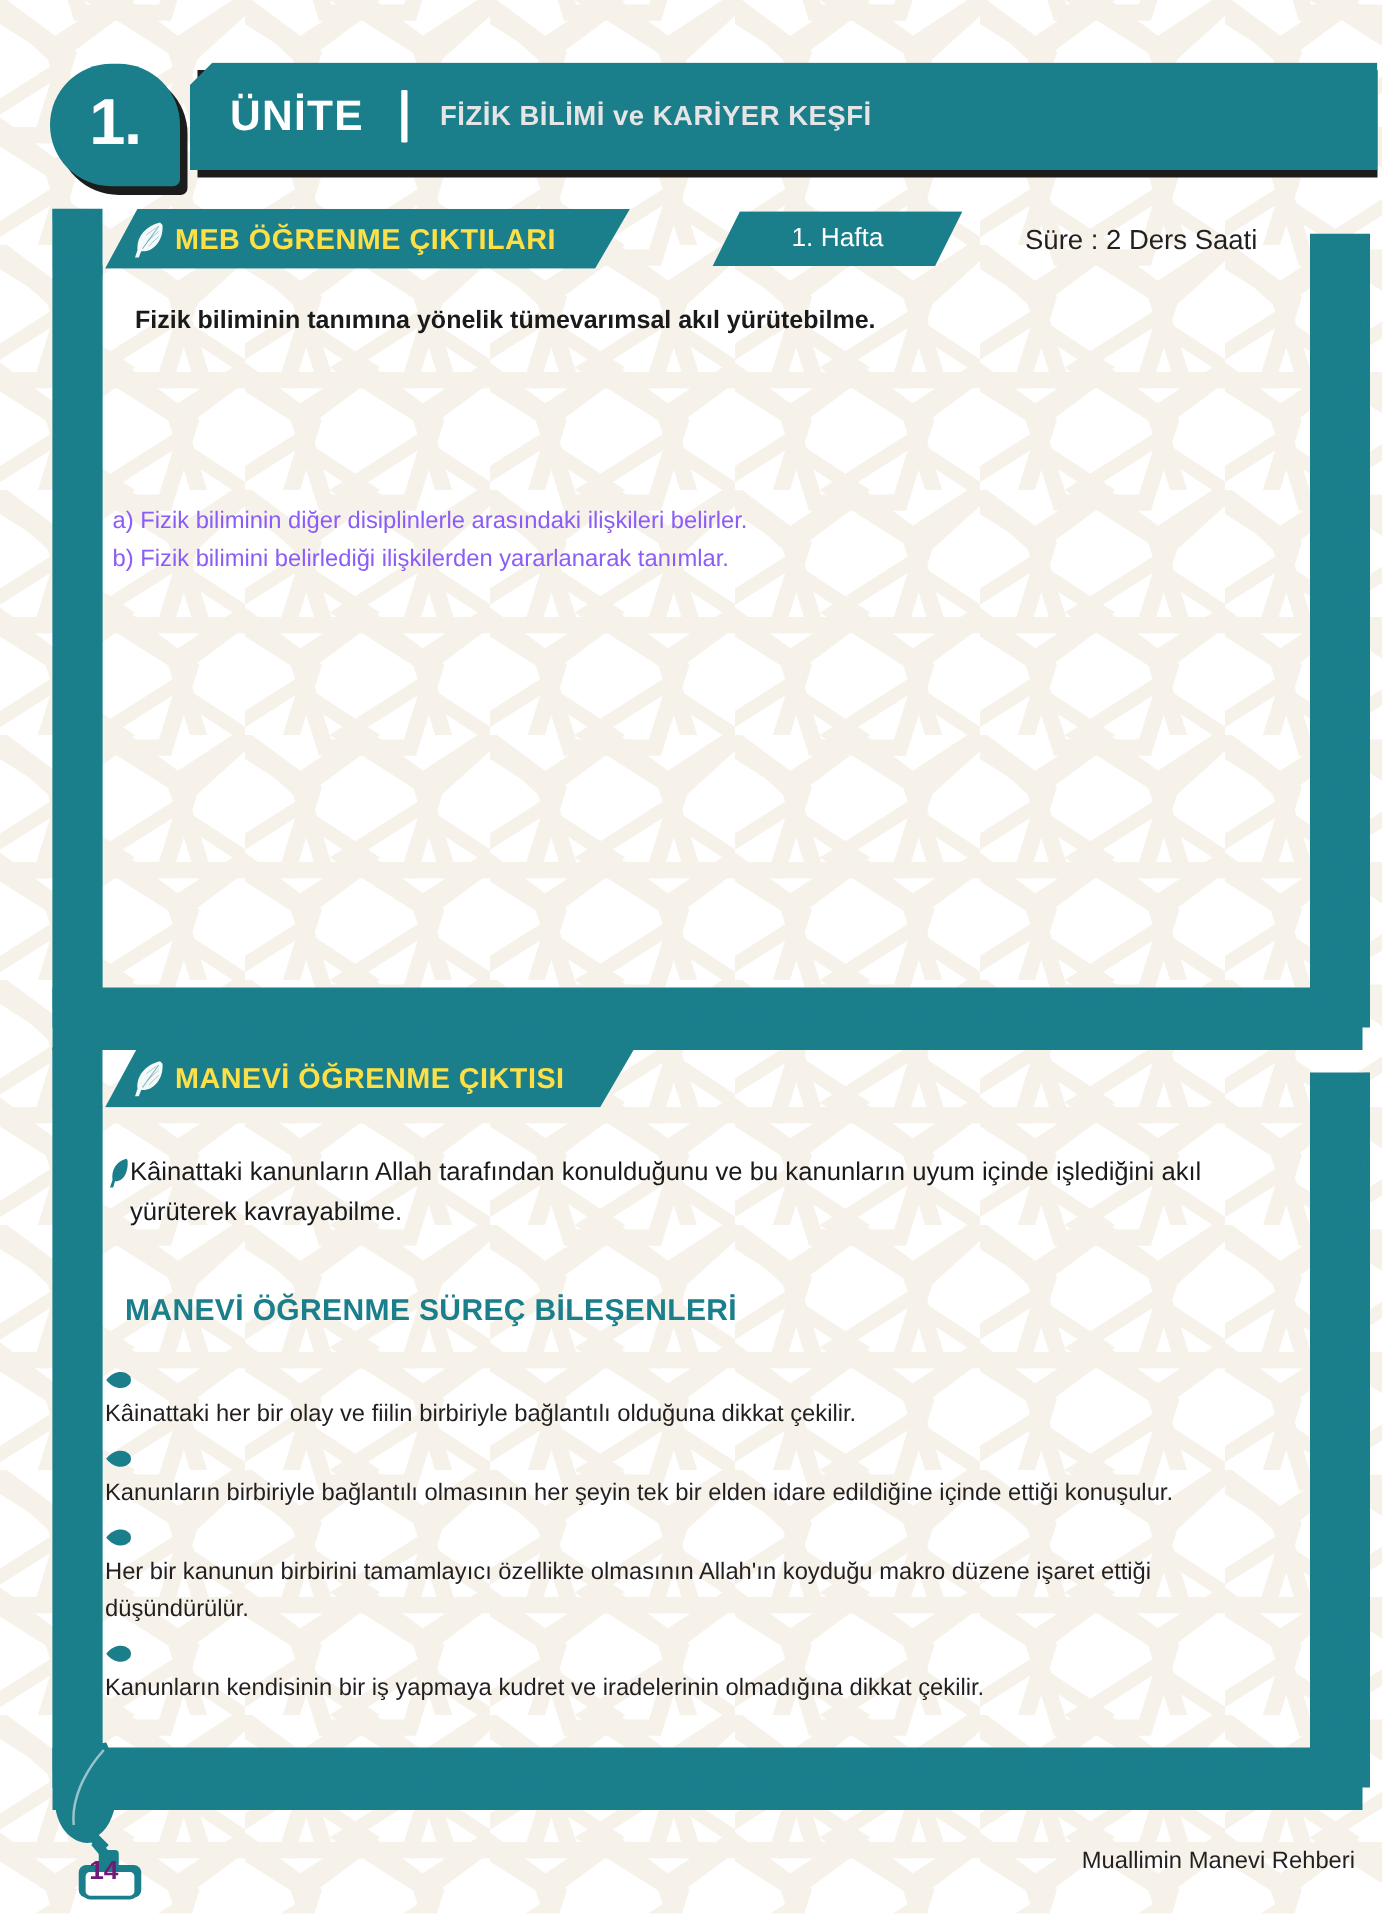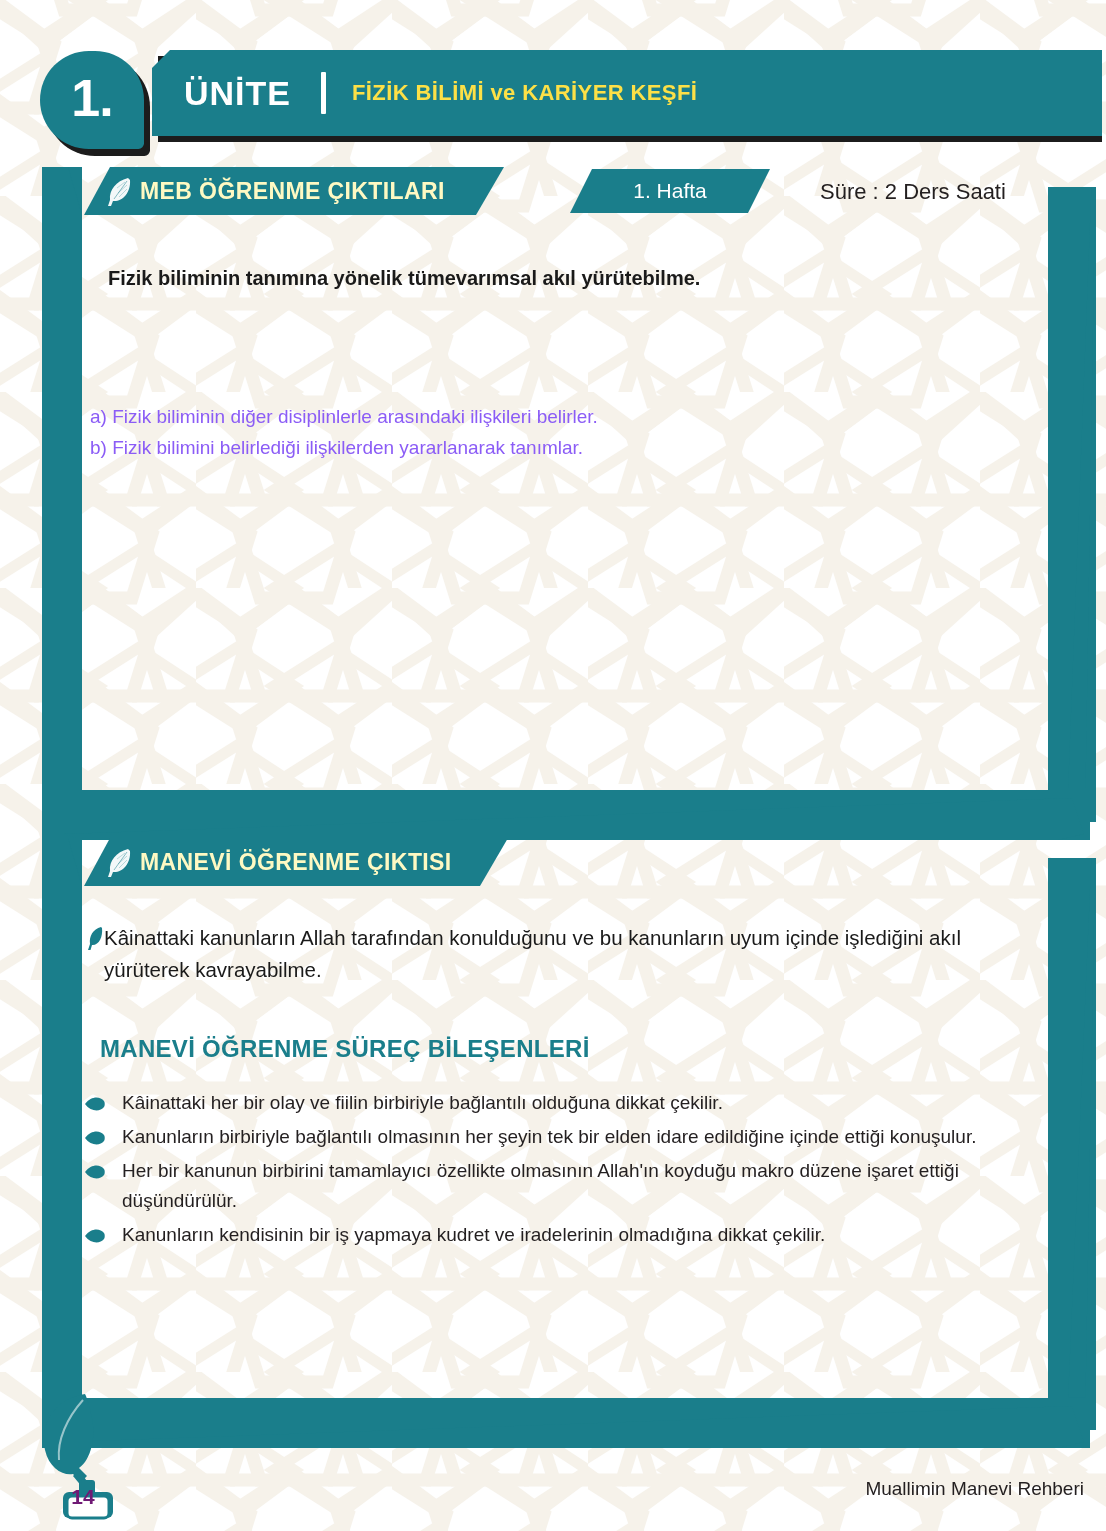--- a/index.html
+++ b/index.html
@@ -72,41 +72,41 @@
     letter-spacing:1px;
     font-family:"Liberation Sans Narrow","Liberation Sans", sans-serif;
   }
   .title-divider {
     width:5px; height:42px;
     background:#ffffff;
     margin:0 26px 0 30px;
     border-radius:1px;
   }
   .title-sub {
-    color:#fde047;
+    color:#e5e5e5;
     font-size:22px;
     font-weight:bold;
     letter-spacing:0.4px;
     font-family:"Liberation Sans Narrow","Liberation Sans", sans-serif;
   }
 
   
   .box { position:absolute; }
 
   .box-tab {
     position:absolute; top:0; left:0;
     height:48px;
     background:#1a7e8b;
     display:flex; align-items:center;
     padding-left:56px; padding-right:58px;
     -webkit-clip-path: polygon(26px 0, 100% 0, calc(100% - 28px) 100%, 0 100%);
             clip-path: polygon(26px 0, 100% 0, calc(100% - 28px) 100%, 0 100%);
   }
   .box-tab-label {
-    color:#fef9c3;
+    color:#fde047;
     font-size:23px;
     font-weight:bold;
     letter-spacing:0.4px;
     white-space:nowrap;
     font-family:"Liberation Sans Narrow","Liberation Sans", sans-serif;
   }
   .tab-feather {
     position:absolute; left:22px; top:9px;
     width:28px; height:32px;
   }
@@ -196,20 +196,21 @@
     position:absolute;
     width:16px; height:26px;
   }
 
   
   .bullet-list { position:absolute; }
   .bullet-row {
     position:relative;
     display:flex;
     margin-bottom:3px;
+    flex-direction:column;
   }
   .bullet-mark {
     flex:0 0 auto;
     width:22px; height:26px;
     margin-right:16px;
     margin-top:3px;
   }
   .bullet-text {
     color:#231f20;
     font-size:19px;
@@ -307,21 +308,21 @@
       </svg>
       <span class="box-tab-label">MEB ÖĞRENME ÇIKTILARI</span>
     </div>
 
     <div class="week-badge" style="left:528px; top:2px; width:200px;">
       <span>1. Hafta</span>
     </div>
 
     <div class="duration-text" style="left:778px; top:12px;">Süre : 2 Ders Saati</div>
 
-    <div class="outcome-text" style="left:66px; top:96px; width:900px;">Fizik biliminin tanımına yönelik tümevarımsal akıl yürütebilme.</div>
+    <div class="outcome-text" style="left:66px; top:74px; width:900px;">Fizik biliminin tanımına yönelik tümevarımsal akıl yürütebilme.</div>
 
 
     <div class="sub-item" style="left:48px; top:235px;">a) Fizik biliminin diğer disiplinlerle arasındaki ilişkileri belirler.</div>
     <div class="sub-item" style="left:48px; top:266px;">b) Fizik bilimini belirlediği ilişkilerden yararlanarak tanımlar.</div>
 
     <svg class="box-rail-right" width="48" height="655" viewBox="0 0 48 655" style="top:20px; height:635px; right:-6px;">
       <polygon points="44,0 48,0 38,620 20,620" fill="#1a7e8b"></polygon>
     </svg>
 
     <svg class="box-bottom" width="1048" height="50" viewBox="0 0 1048 50" style="bottom:-18px; width:1048px; height:50px;">

